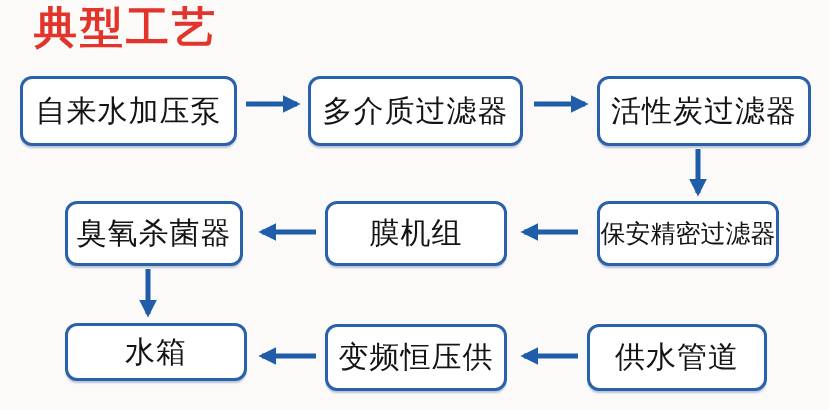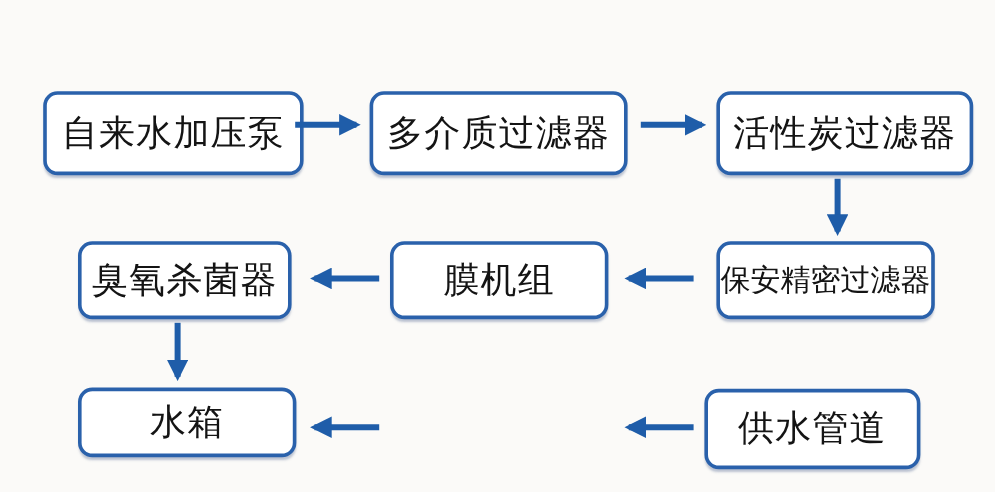--- a/index.html
+++ b/index.html
@@ -21,37 +21,38 @@
     border:3px solid #2a61ab;
     border-radius:12px;
     box-sizing:border-box;
     display:flex;align-items:center;justify-content:center;
     box-shadow:0 3px 2px -1px rgba(106,125,160,0.45);
   }
   .node-label{
     color:#141414;font-size:30px;font-weight:500;
     letter-spacing:1px;white-space:nowrap;
   }
-  .b1{left:20px;  top:76px;  width:217px; height:70px;margin-left:16px;}
+  .b1{left:20px;  top:76px;  width:217px; height:70px;}
   .b2{left:308px; top:76px;  width:215px; height:70px;}
   .b3{left:597px; top:76px;  width:214px; height:70px;}
   .b4{left:585px; top:201px; width:182px; height:65px;margin-left:12px;}
   .b4 .node-label{font-size:25px;letter-spacing:0;}
   .b5{left:325px; top:201px; width:182px; height:65px;}
   .b6{left:65px;  top:201px; width:178px; height:65px;text-align:right;}
   .b7{left:587px; top:324px; width:180px; height:67px;}
   .b8{left:325px; top:324px; width:182px; height:67px;}
   .b9{left:65px;  top:323px; width:182px; height:58px;}
   svg.arrows{position:absolute;inset:0;pointer-events:none;}
 </style>
 </head>
 <body>
 
 <div class="canvas">
 
+  <div class="title">典型工艺</div>
 
   <div class="node b1">
     <span class="node-label">自来水加压泵</span>
   </div>
   <div class="node b3">
     <span class="node-label">活性炭过滤器</span>
   </div>
   <div class="node b2">
     <span class="node-label">多介质过滤器</span>
   </div>
@@ -59,20 +60,23 @@
     <span class="node-label">保安精密过滤器</span>
   </div>
   <div class="node b5">
     <span class="node-label">膜机组</span>
   </div>
   <div class="node b6">
     <span class="node-label">臭氧杀菌器</span>
   </div>
   <div class="node b7">
     <span class="node-label">供水管道</span>
+  </div>
+  <div class="node b8">
+    <span class="node-label">变频恒压供</span>
   </div>
   <div class="node b9">
     <span class="node-label">水箱</span>
   </div>
 
   <svg class="arrows" width="829" height="410" viewBox="0 0 829 410">
     <defs>
       <marker id="ah" viewBox="0 0 10 10" refX="8" refY="5" markerWidth="3.6" markerHeight="3.6" orient="auto" markerUnits="strokeWidth">
         <path d="M0,0 L10,5 L0,10 z" fill="#1f5da9"></path>
       </marker>

